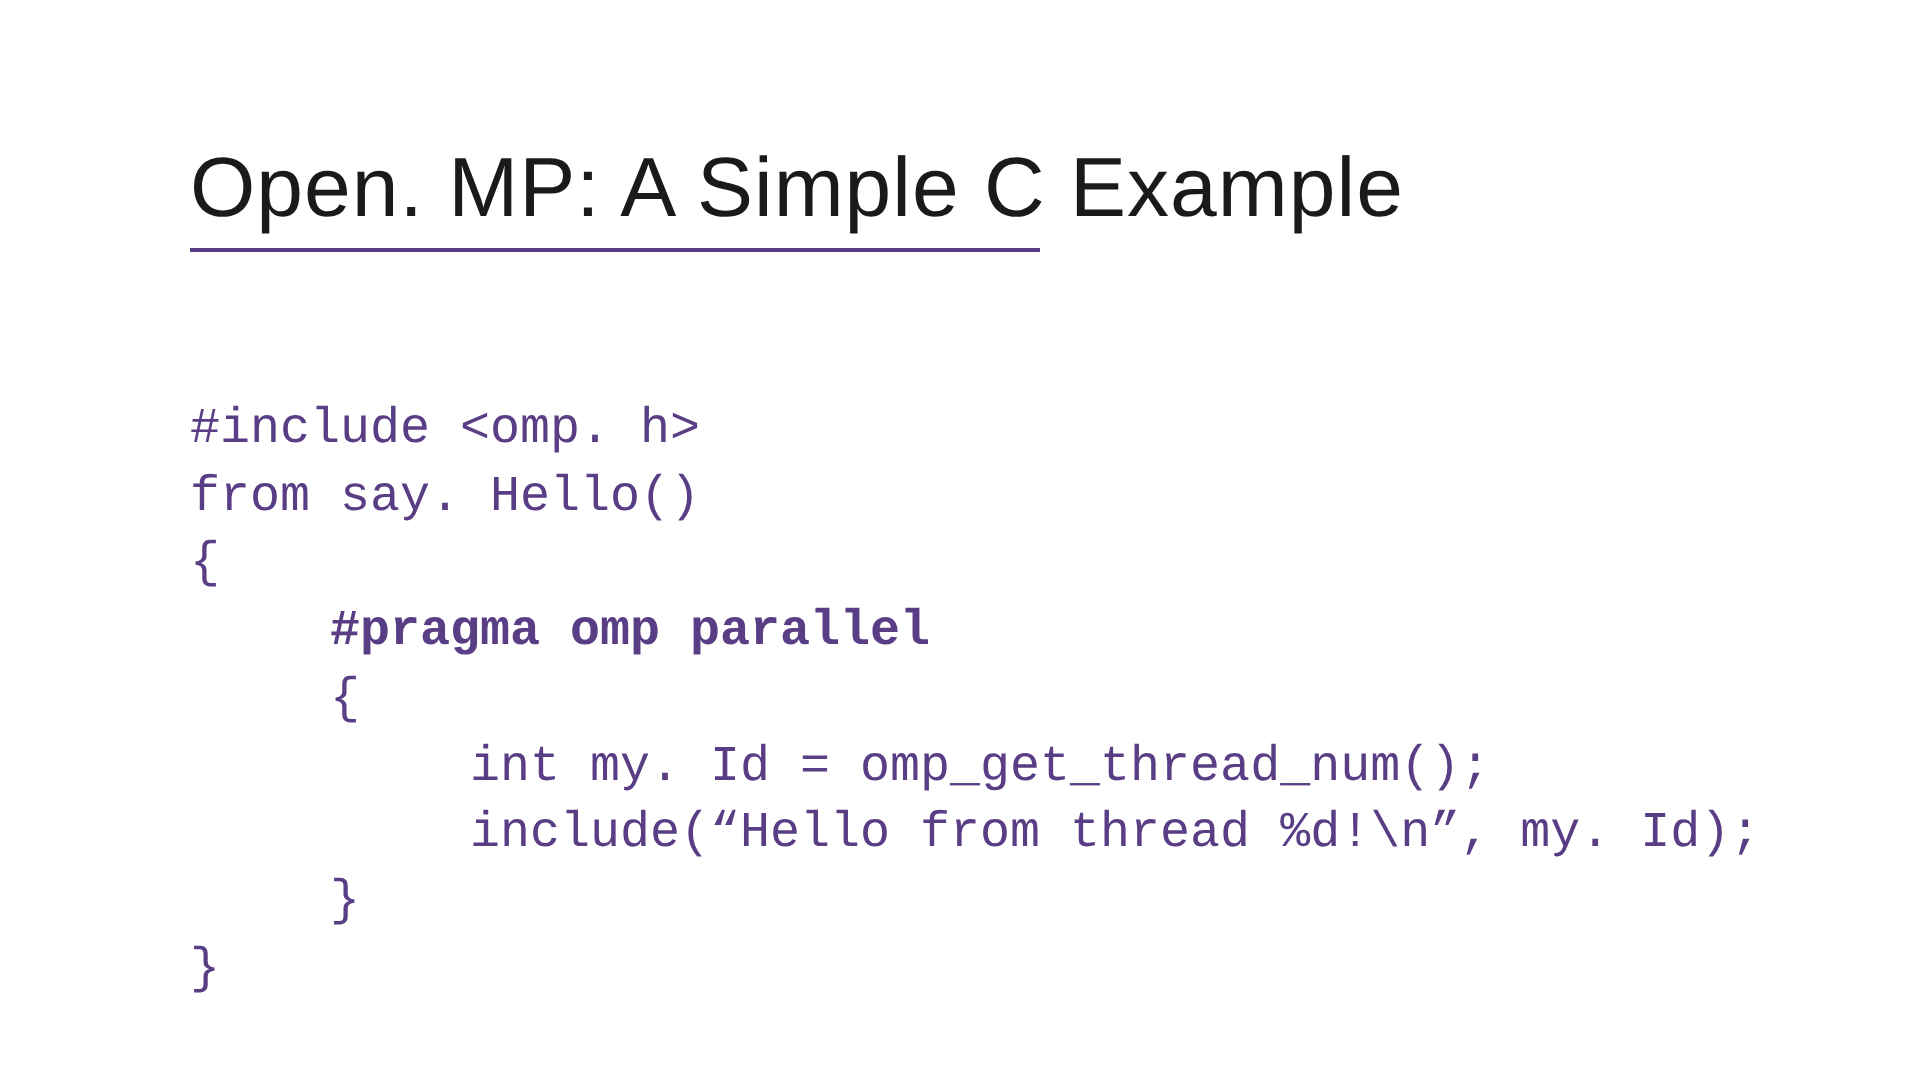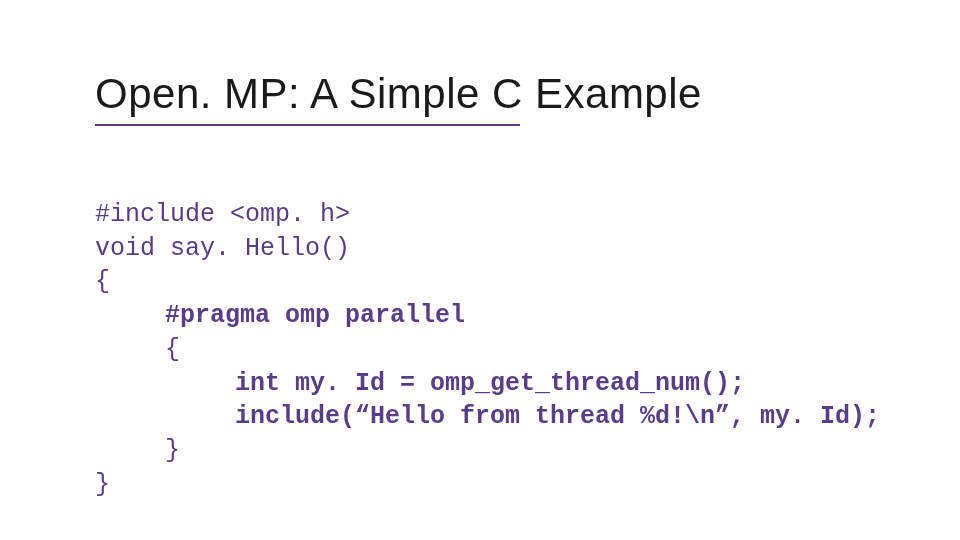--- a/index.html
+++ b/index.html
@@ -33,32 +33,32 @@
     font-family: "Courier New", Courier, monospace;
     font-size: 25px;
     line-height: 1.35;
     color: #5a3e85;
     white-space: pre;
   }
   .code .bold {
     font-weight: 700;
   }
   .indent1 { padding-left: 70px; display: inline-block; }
-  .indent2 { padding-left: 140px; display: inline-block; font-weight: bold; }
+  .indent2 { padding-left: 140px; display: inline-block; }
 </style>
 </head>
 <body>
 
 <div class="slide">
   <h1 class="title">Open. MP: A Simple C Example</h1>
   <div class="title-underline"></div>
 
   <div class="code">
 <span>#include &lt;omp. h&gt;</span>
-<span>void say. Hello()</span>
+<span>from say. Hello()</span>
 <span>{</span>
 <span class="indent1 bold">#pragma omp parallel</span>
 <span class="indent1">{</span>
 <span class="indent2">int my. Id = omp_get_thread_num();</span>
 <span class="indent2">include(“Hello from thread %d!\n”, my. Id);</span>
 <span class="indent1">}</span>
 <span>}</span>
   </div>
 </div>
 

